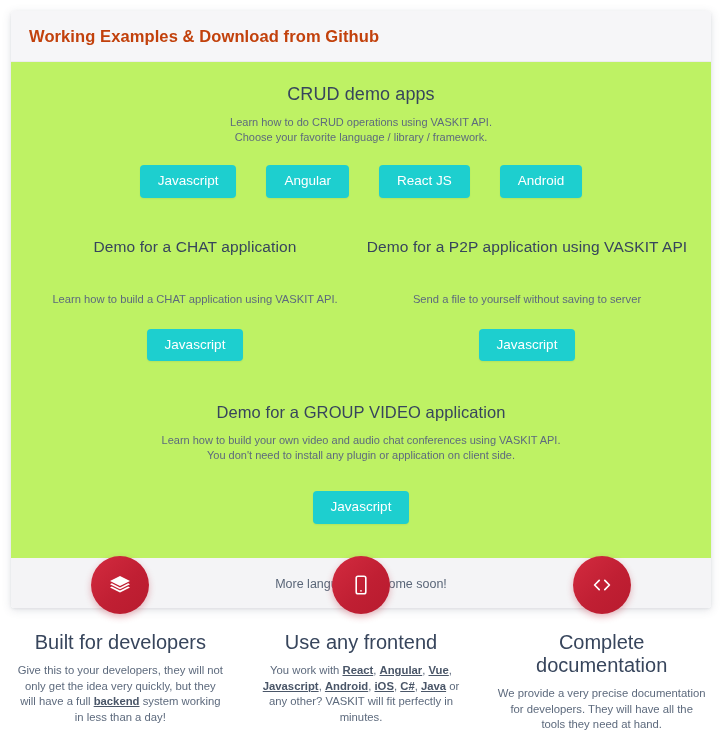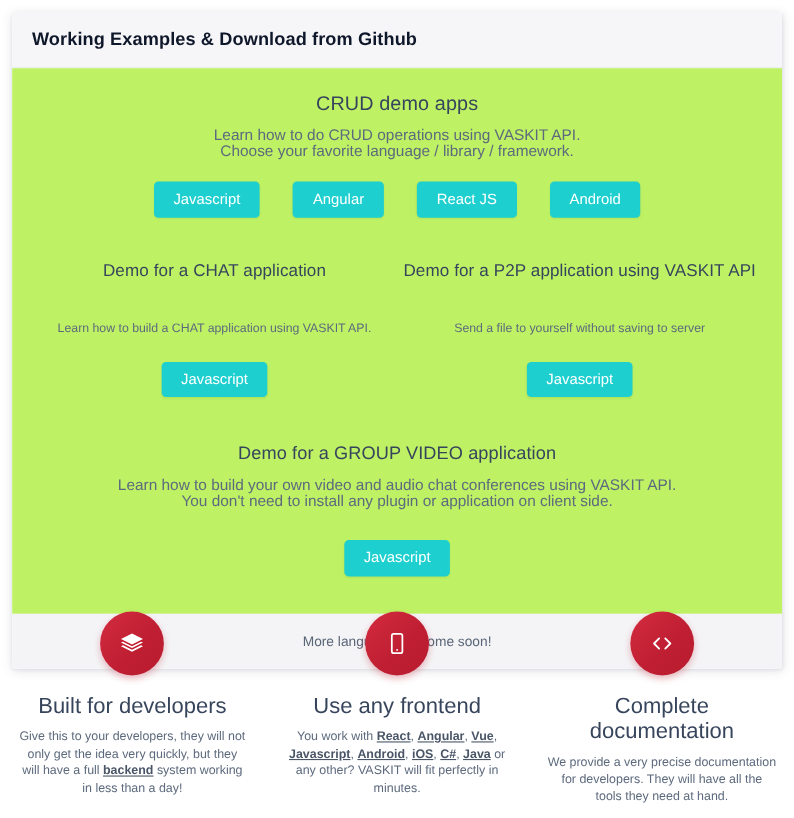--- a/index.html
+++ b/index.html
@@ -30,21 +30,21 @@
   }
 
   .card-header {
     background: #f6f6f8;
     padding: 16px 18px 15px 18px;
     border-bottom: 1px solid #ececed;
   }
   .card-header-title {
     font-size: 16.5px;
     font-weight: bold;
-    color: #0f172a;
+    color: #c2410c;
     letter-spacing: 0.1px;
   }
 
   .card-body {
     background: #bef264;
     padding: 22px 18px 34px 18px;
   }
 
   .card-footer {
     background: #f4f4f6;
@@ -60,21 +60,21 @@
   .section-title {
     text-align: center;
     font-size: 18px;
     font-weight: normal;
     color: #37455c;
     margin: 0 0 10px 0;
     letter-spacing: 0.1px;
   }
   .section-sub {
     text-align: center;
-    font-size: 14px;
+    font-size: 11px;
     line-height: 15px;
     color: #5d6a7d;
     margin: 0;
   }
   .section-sub-line {
     display: block;
   }
 
   .btn-row {
     display: flex;

